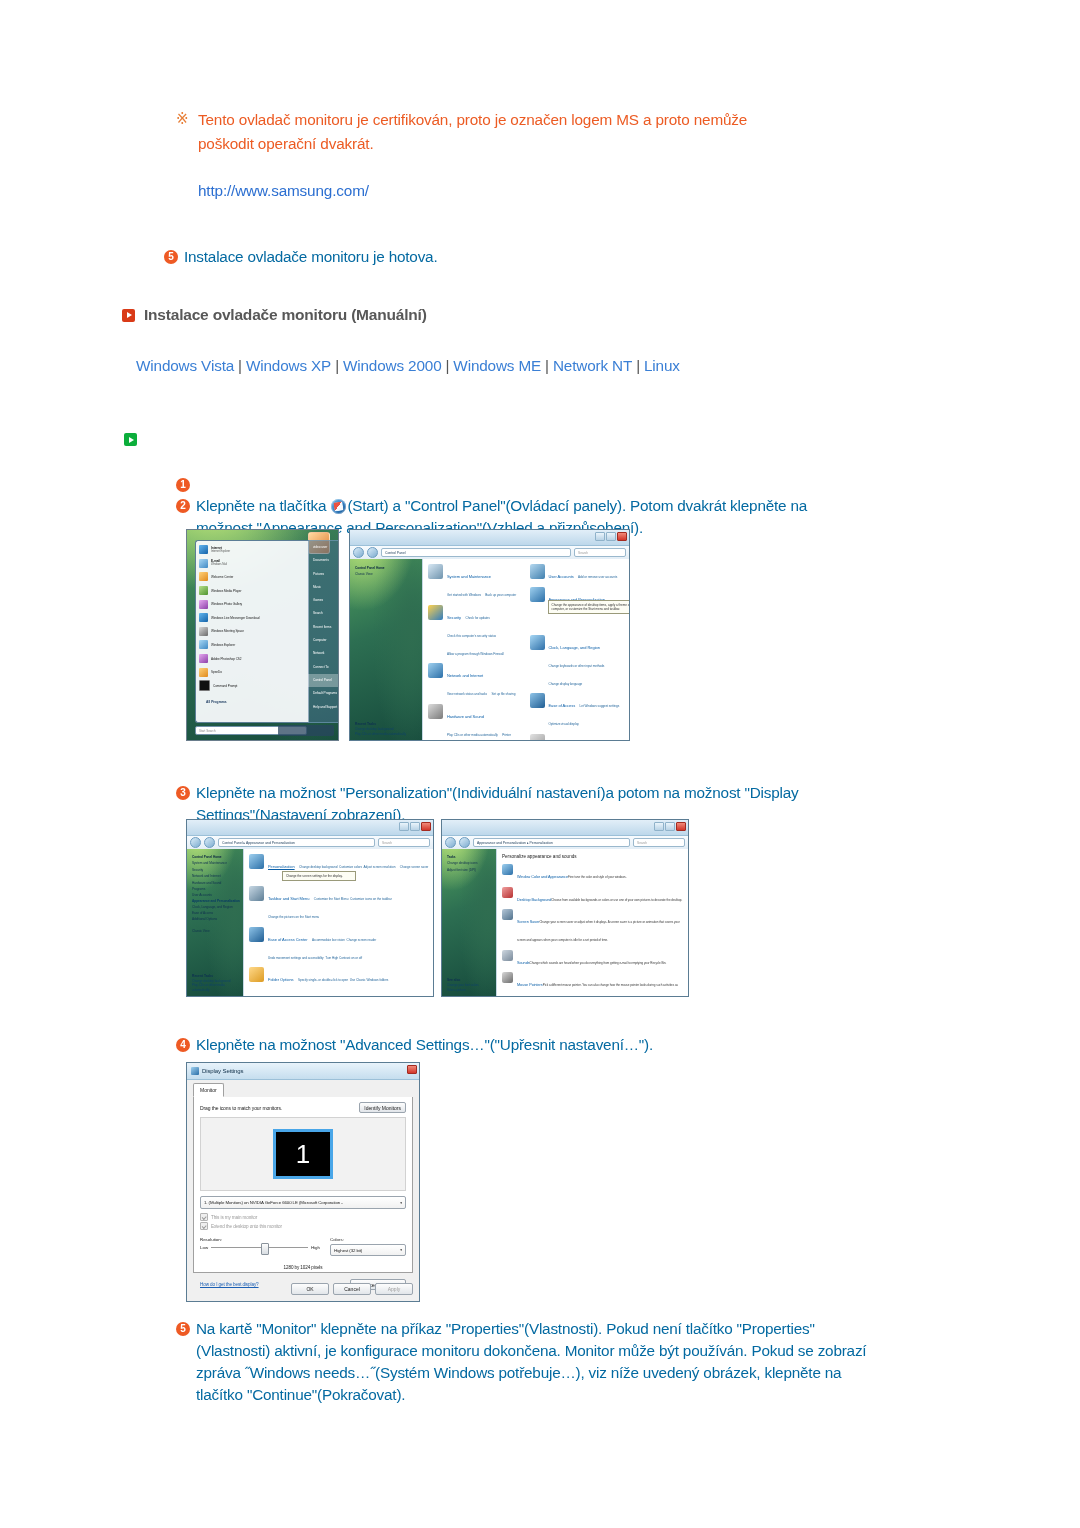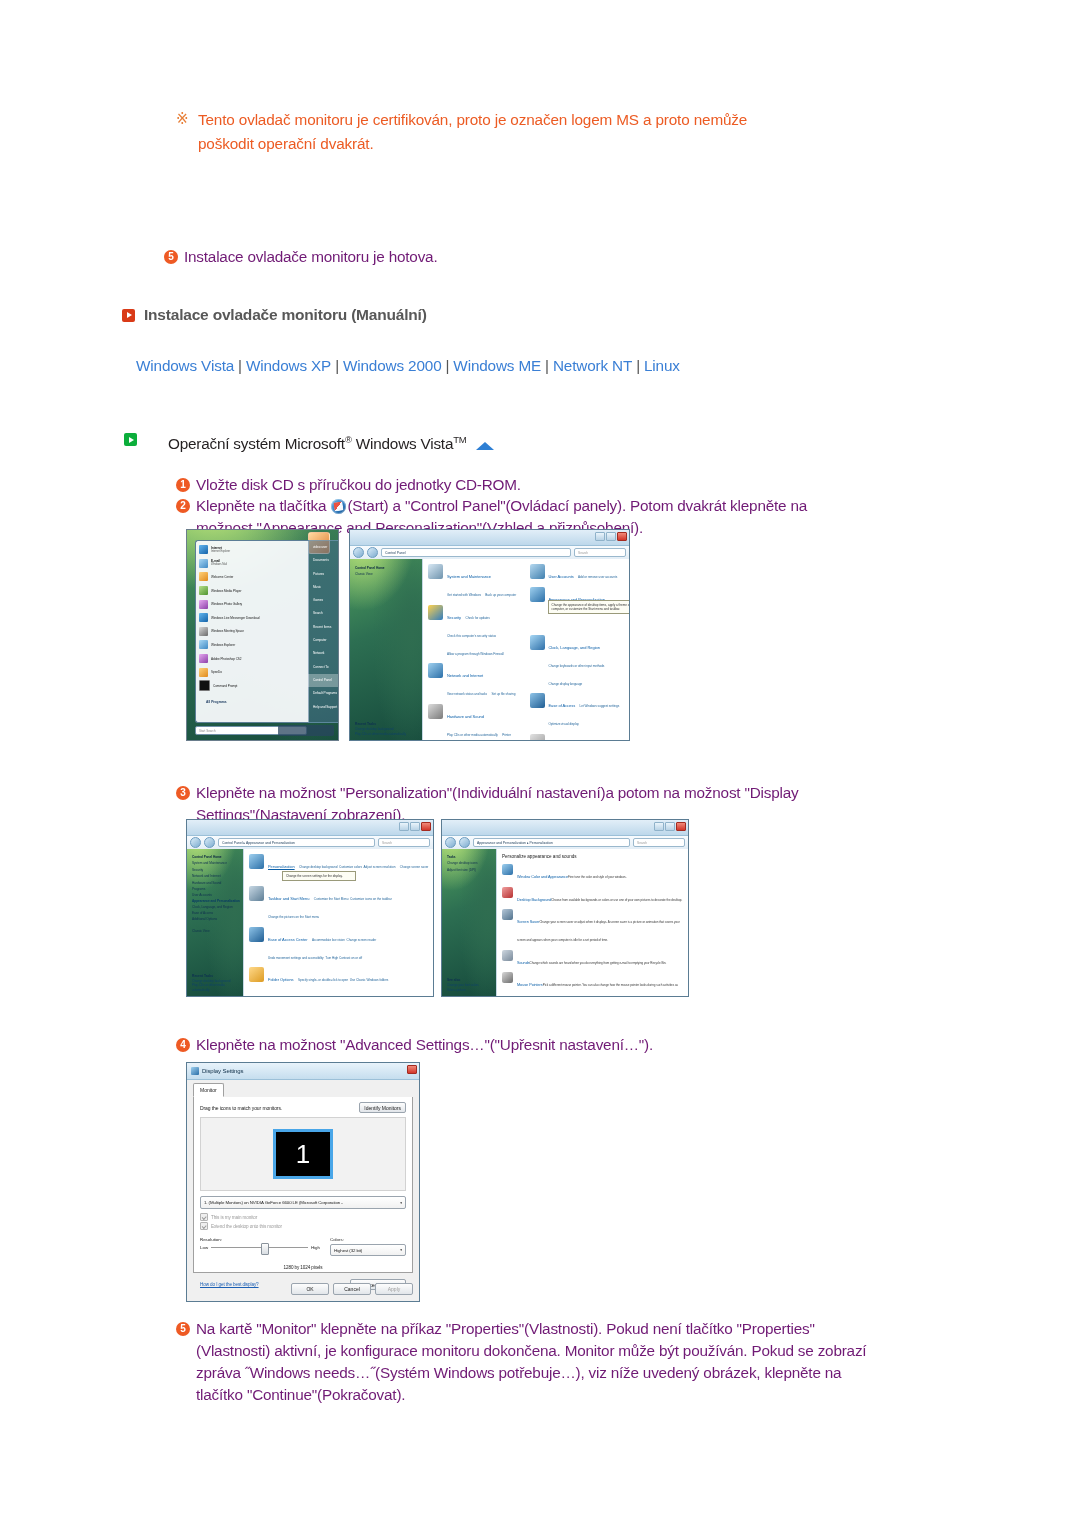--- a/index.html
+++ b/index.html
@@ -72,21 +72,21 @@
 
   .step-row {
     display: flex;
     align-items: flex-start;
   }
   .step-row .num-badge { margin-right: 6px; margin-top: 4px; }
   .step-text {
     font-size: 15.3px;
     line-height: 22px;
     letter-spacing: -0.2px;
-    color: #701a75;
+    color: #0369a1;
   }
 
   
   #done-line { left: 164px; top: 246px; }
 
   
   #section-heading {
     left: 122px;
     top: 306px;
     display: flex;
@@ -528,20 +528,21 @@
 
 <div class="abs" id="note-block">
   <div class="note-row">
     <span class="star-icon">※</span>
     <span class="note-text">Tento ovladač monitoru je certifikován, proto je označen logem MS a proto nemůže</span>
   </div>
   <div class="note-row">
     <span class="star-icon"></span>
     <span class="note-text">poškodit operační dvakrát.</span>
   </div>
+  <div id="note-url">http://www.samsung.com/</div>
 </div>
 
 <div class="abs step-row" id="done-line">
   <span class="num-badge">5</span>
   <span class="step-text">Instalace ovladače monitoru je hotova.</span>
 </div>
 
 <div class="abs" id="section-heading">
   <span class="sq-icon red">
       <span class="tri"></span>
@@ -550,26 +551,24 @@
 </div>
 
 <div class="abs" id="os-links">
   <a href="#">Windows Vista</a><span class="sep">|</span><a href="#">Windows XP</a><span class="sep">|</span><a href="#">Windows 2000</a><span class="sep">|</span><a href="#">Windows ME</a><span class="sep">|</span><a href="#">Network NT</a><span class="sep">|</span><a href="#">Linux</a>
 </div>
 
 <div class="abs" id="os-title-row">
   <span class="sq-icon green">
       <span class="tri"></span>
     </span>
-  <span id="os-title"><span>Operační systém Microsoft</span><sup>®</sup><span> Windows Vista</span><sup>TM</sup><span class="up-tri"></span></span>
 </div>
 
 <div class="abs step-row" id="step1">
   <span class="num-badge">1</span>
-  <span class="step-text">Vložte disk CD s příručkou do jednotky CD-ROM.</span>
 </div>
 
 <div class="abs step-row" id="step2">
   <span class="num-badge">2</span>
   <span class="step-text"><span>Klepněte na tlačítka </span><span class="win-logo"></span><span>(Start) a "Control Panel"(Ovládací panely). Potom dvakrát klepněte na možnost "Appearance and Personalization"(Vzhled a přizpůsobení).</span></span>
 </div>
 
 <div class="shot shot-border vista-green-bg" id="shot-startmenu">
   <div class="sm-avatar"></div>
   <div class="sm-panel">

